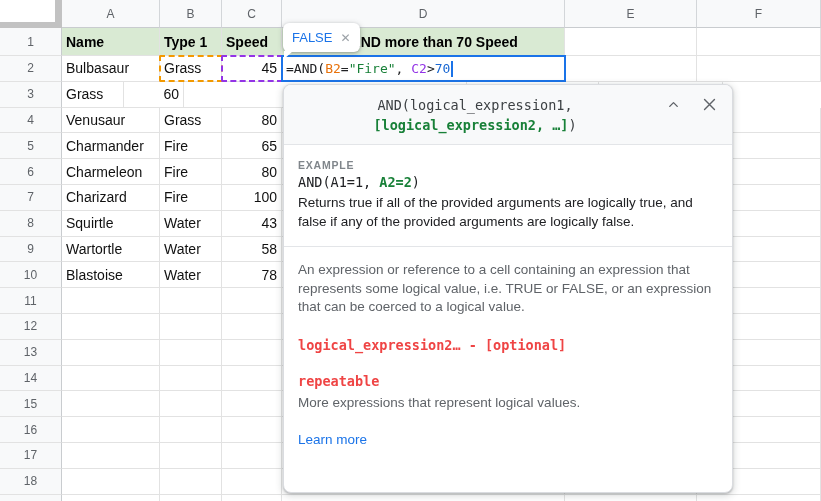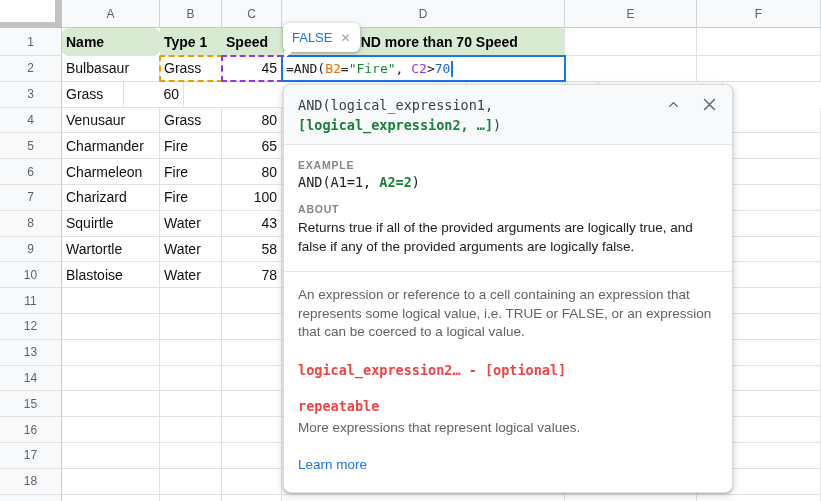--- a/index.html
+++ b/index.html
@@ -42,21 +42,21 @@
                 box-shadow:0 1px 3px rgba(60,64,67,.35), 0 1px 6px rgba(60,64,67,.18); }
   .false-chip .val { color:#1a73e8; font-size:13px; }
   .false-chip .x { color:#9aa0a6; font-size:12px; cursor:pointer; }
   .chip-wedge { position:absolute; left:284px; top:51px; width:0; height:0; z-index:6;
                 border-top:8px solid #fff; border-right:9px solid transparent; }
 
   
   .popup { position:absolute; left:283px; top:84px; width:450px; height:409px; z-index:5;
            background:#fff; border:1px solid #dadce0; border-radius:8px; overflow:hidden;
            box-shadow:0 1px 2px rgba(60,64,67,.3), 0 2px 6px 2px rgba(60,64,67,.15); }
-  .pop-head { background:#f8f9fa; border-bottom:1px solid #e3e5e8; padding:10px 80px 9px 14px; position:relative; }
+  .pop-head { background:#f8f9fa; border-bottom:1px solid #e3e5e8; padding:10px 80px 9px 14px; position:relative;text-align:center; }
   .sig { font-family:"DejaVu Sans Mono","Liberation Mono",monospace; font-size:13.5px; line-height:20px; color:#3c4043; }
   .sig-l1 { display:block; }
   .sig-green { color:#188038; font-weight:bold; }
   .pop-icons { position:absolute; right:14px; top:11px; display:flex; gap:20px; align-items:center; }
   .pop-icons svg { display:block; cursor:pointer; }
   .pop-body { padding:10px 16px 16px 14px; }
   .lab { font-size:10.5px; font-weight:bold; letter-spacing:.8px; color:#80868b; margin-top:4px; }
   .lab + .code { margin-top:3px; }
   .code { font-family:"DejaVu Sans Mono","Liberation Mono",monospace; font-size:13.5px; color:#202124; }
   .code .grn { color:#188038; font-weight:bold; white-space:pre; }
@@ -80,21 +80,21 @@
     <div class="col-hdr" style="width: 98px;">A</div>
         <div class="col-hdr" style="width: 62px;">B</div>
         <div class="col-hdr" style="width: 60px;">C</div>
         <div class="col-hdr" style="width: 283px;">D</div>
         <div class="col-hdr" style="width: 132px;">E</div>
         <div class="col-hdr" style="width: 124px;">F</div>
       </div>
     <div id="grid-rows">
         <div class="grid-row" style="height: 28px;">
           <div class="row-hdr">1</div>
-          <div class="cell hdr" style="width: 98px; border-radius: 7px;">Name</div>
+          <div class="cell hdr" style="width: 98px;">Name</div>
           <div class="cell hdr" style="width: 62px;">Type 1</div>
           <div class="cell hdr" style="width: 60px;">Speed</div>
           <div class="cell hdr" style="width: 283px;">Fire Type AND more than 70 Speed</div>
           <div class="cell" style="width: 132px;"></div>
           <div class="cell" style="width: 124px;"></div>
         </div>
         <div class="grid-row" style="height: 25.8px;">
           <div class="row-hdr">2</div>
           <div class="cell" style="width: 98px;">Bulbasaur</div>
           <div class="cell" style="width: 62px;">Grass</div>
@@ -285,21 +285,20 @@
         <svg width="17" height="17" viewBox="0 0 24 24">
             <path d="M5 5l14 14M19 5L5 19" stroke="#5f6368" stroke-width="2" fill="none" stroke-linecap="round"></path>
           </svg>
       </div>
     </div>
     <div class="pop-body">
       <div class="lab">EXAMPLE</div>
       <div class="code">
         <span>AND(A1=1,</span><span class="grn"> A2=2</span><span>)</span>
       </div>
-      <div class="lab about-lab">ABOUT</div>
       <p class="about-p">Returns true if all of the provided arguments are logically true, and false if any of the provided arguments are logically false.</p>
       <hr class="divider">
       <div id="params">
           <div class="param">
             <p class="param-desc">An expression or reference to a cell containing an expression that represents some logical value, i.e. TRUE or FALSE, or an expression that can be coerced to a logical value.</p>
           </div>
           <div class="param">
             <div class="param-name green">logical_expression2… - [optional]</div>
           </div>
           <div class="param">

